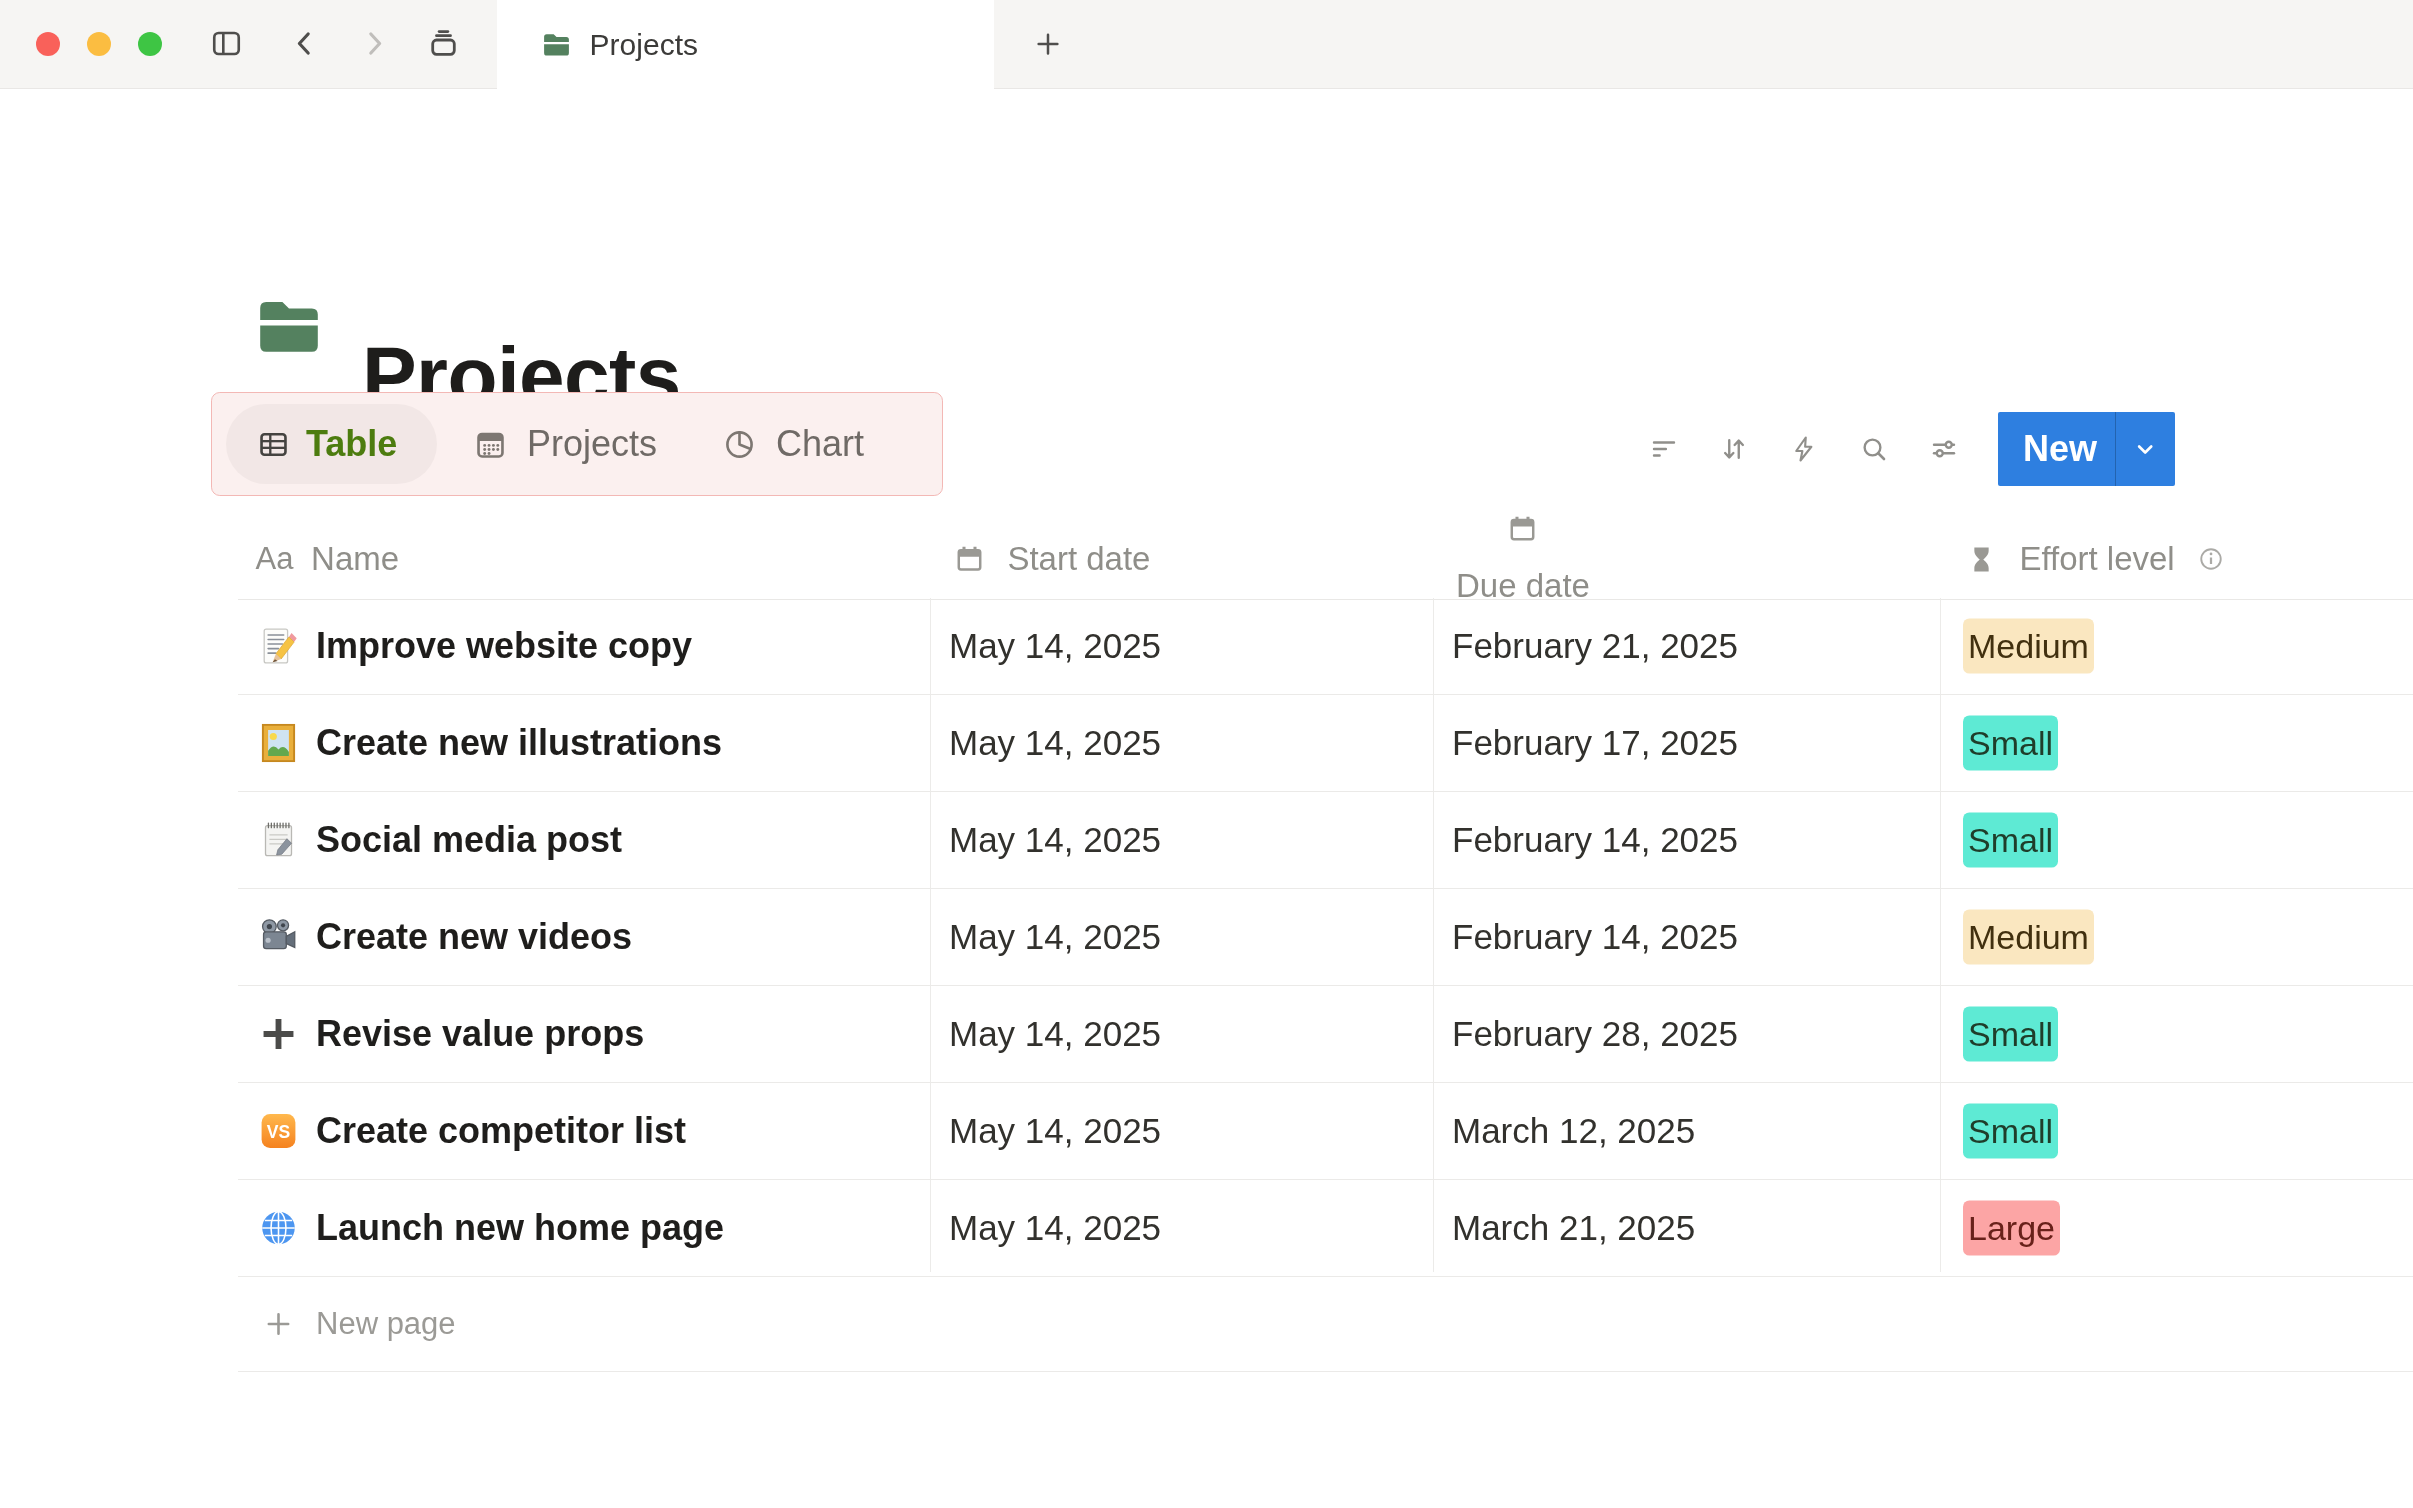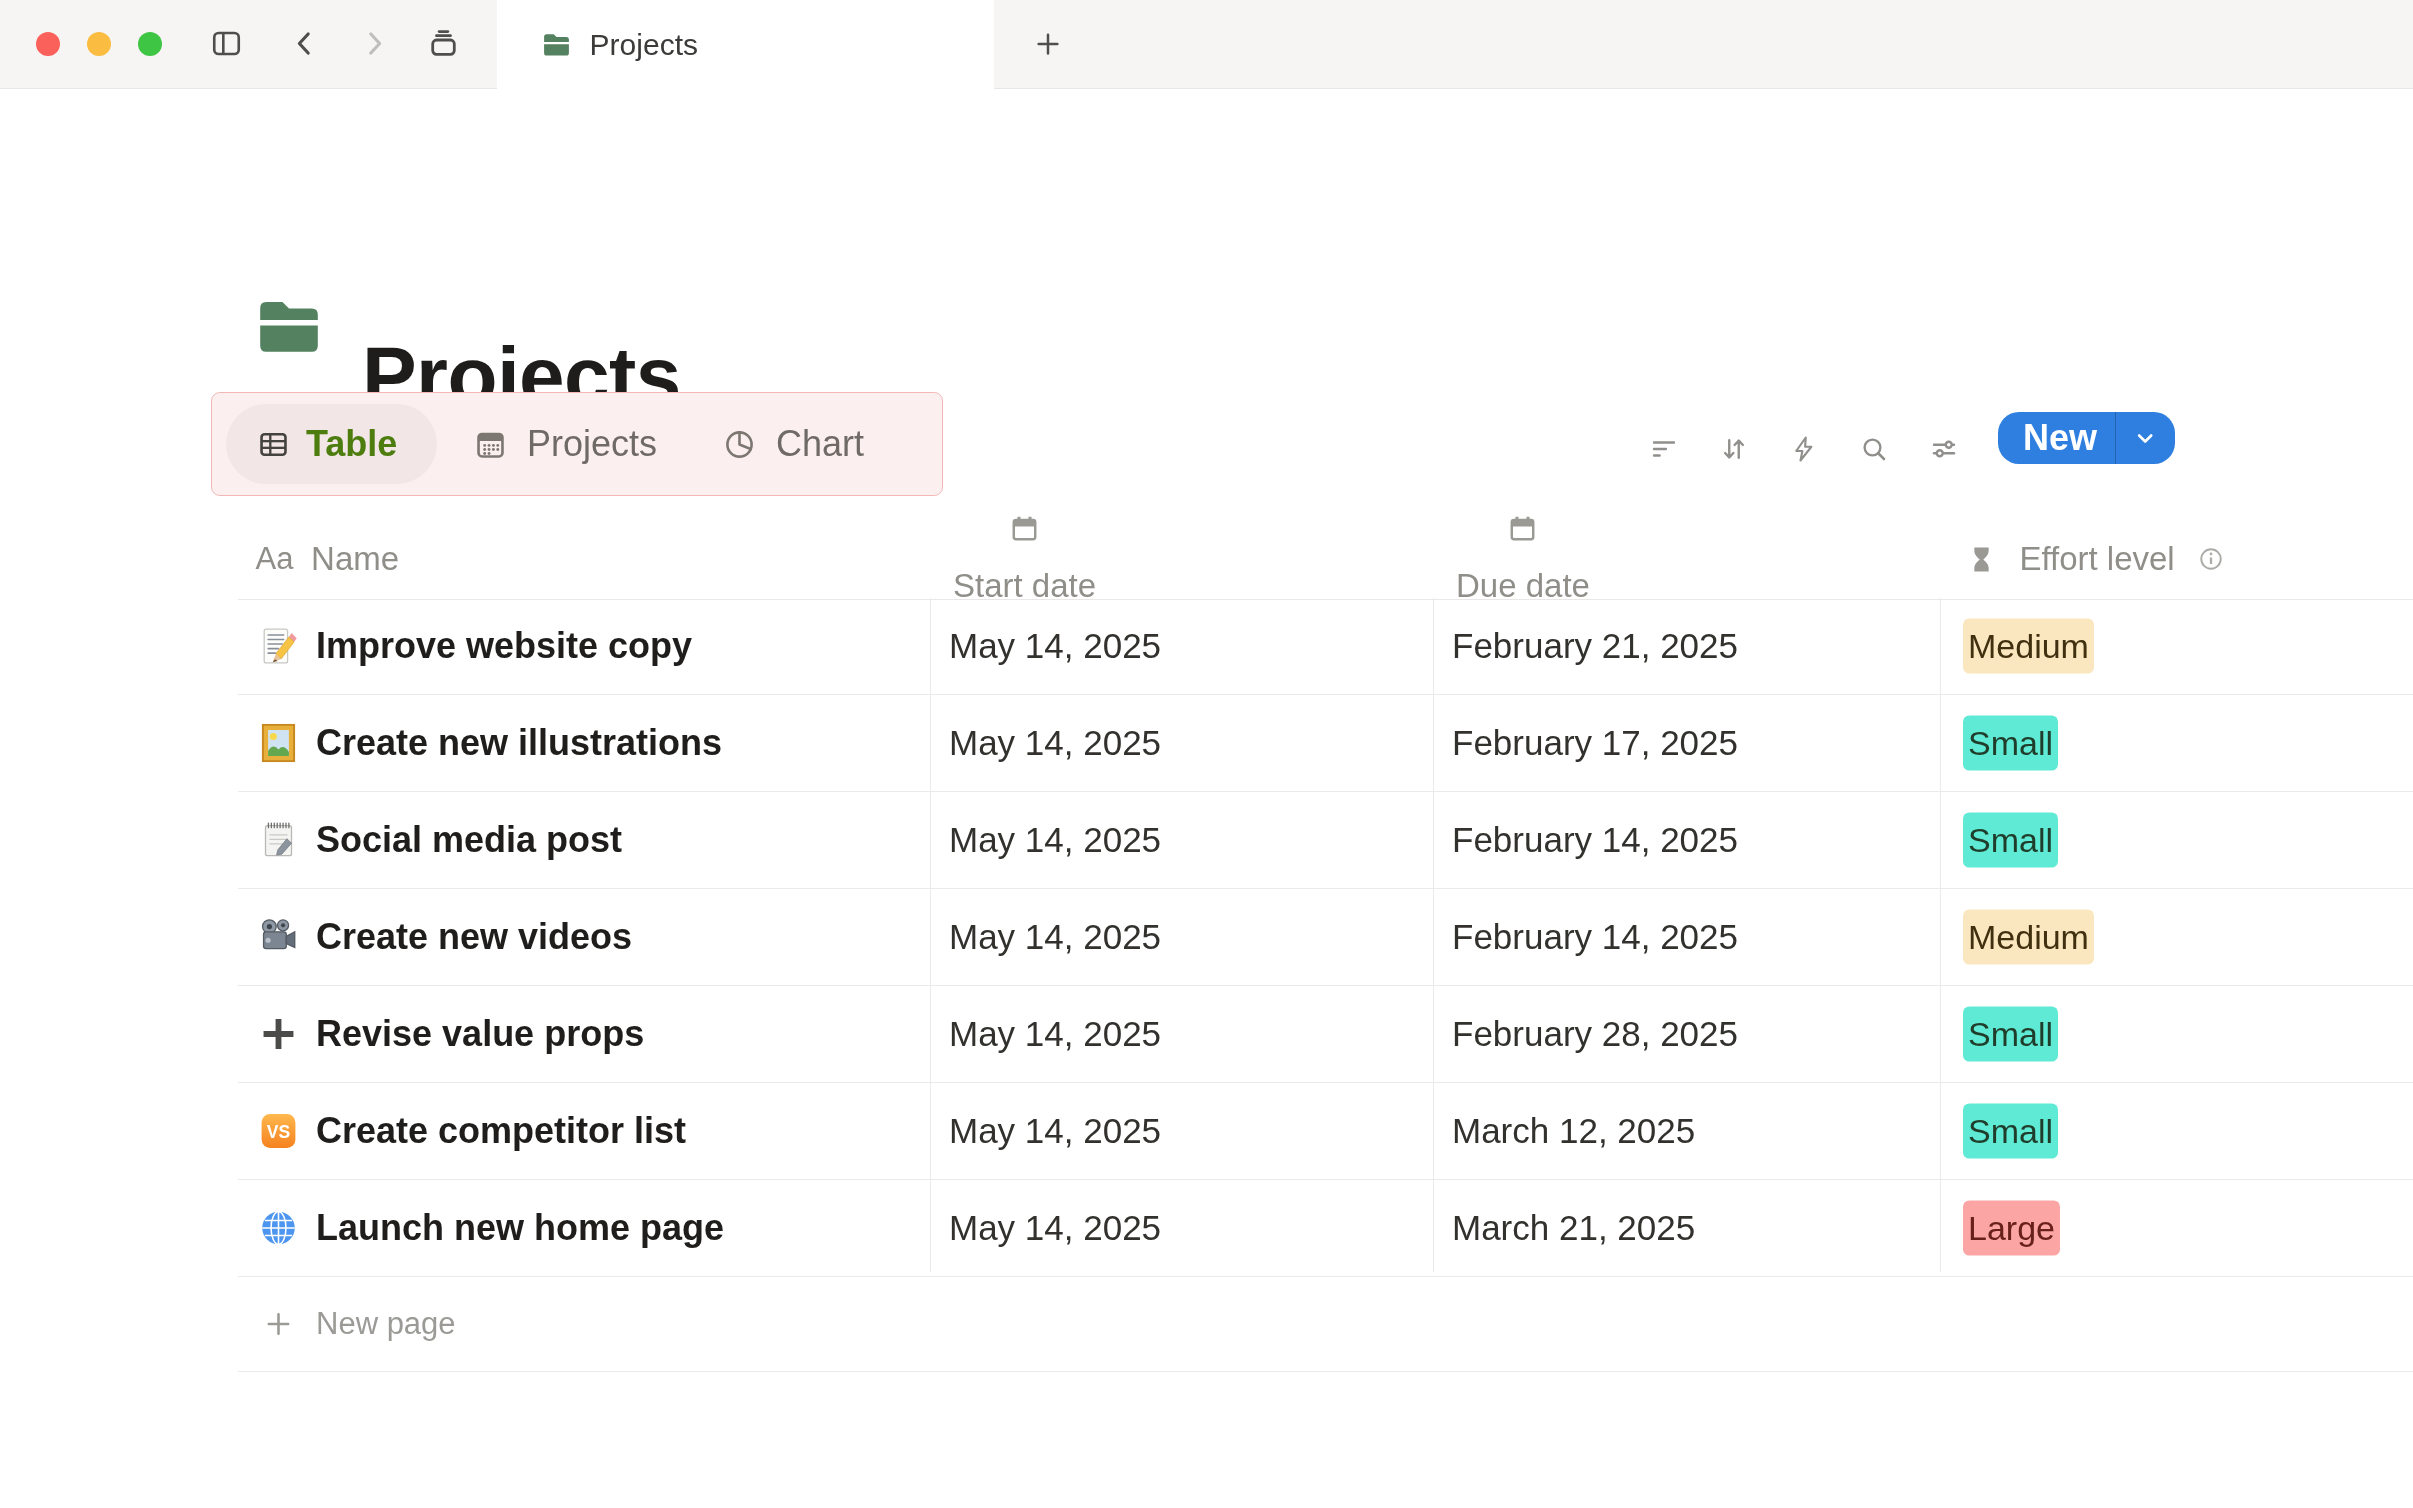--- a/index.html
+++ b/index.html
@@ -40,21 +40,21 @@
   .view-ic{width:35px;height:35px;color:#454340;}
   .view-item{display:flex;align-items:center;gap:19px;}
   .view-item .v-label{font-size:36px;font-weight:500;color:#6F6A66;}
   .view-item .view-ic{color:#7D7772;}
   #view-calendar{margin-left:36px;}
   #view-chart{margin-left:65px;}
 
   
   #toolbar{position:absolute;left:1649px;top:434px;display:flex;gap:40px;align-items:center;color:#908F8B;}
   .tool-ic{width:30px;height:30px;}
-  #new-btn{position:absolute;left:1998px;top:412px;width:177px;height:52px;border-radius:21px;
+  #new-btn{position:absolute;left:1998px;top:412px;width:177px;height:74px;border-radius:2px;
            background:#2E7FE0;display:flex;align-items:stretch;overflow:hidden;}
   #new-btn .new-main{flex:1;display:flex;align-items:center;padding-left:25px;
                      font-size:36px;font-weight:600;color:#ffffff;}
   #new-btn .divider{width:1.3px;background:rgba(0,0,0,0.22);}
   #new-btn .chev-zone{width:59px;display:flex;align-items:center;justify-content:center;color:#ffffff;}
   #new-btn .chev-zone svg{width:26.4px;height:26.4px;}
 
   
   #thead{position:absolute;left:238px;top:519px;width:2176px;height:80px;
          border-bottom:1.3px solid #E9E8E6;color:#8F8E89;}
@@ -312,21 +312,21 @@
           <use href="#i-chev-down"></use>
         </svg>
     </span>
   </div>
 
   <div id="thead">
     <div class="hcell" style="left:17.6px;gap:17.6px;">
       <span class="aa">Aa</span>
       <span class="hlabel">Name</span>
     </div>
-    <div class="hcell" style="left:715px;gap:21.4px;flex-direction:column;">
+    <div class="hcell" style="left:715px;gap:21.4px;">
       <svg class="hic" viewBox="0 0 52 52" width="33" height="33">
           <use href="#i-calendar"></use>
         </svg>
       <span class="hlabel">Start date</span>
     </div>
     <div class="hcell" style="left:1218px;gap:21.4px;flex-direction:column;">
       <svg class="hic" viewBox="0 0 52 52" width="33" height="33">
           <use href="#i-calendar"></use>
         </svg>
       <span class="hlabel">Due date</span>

